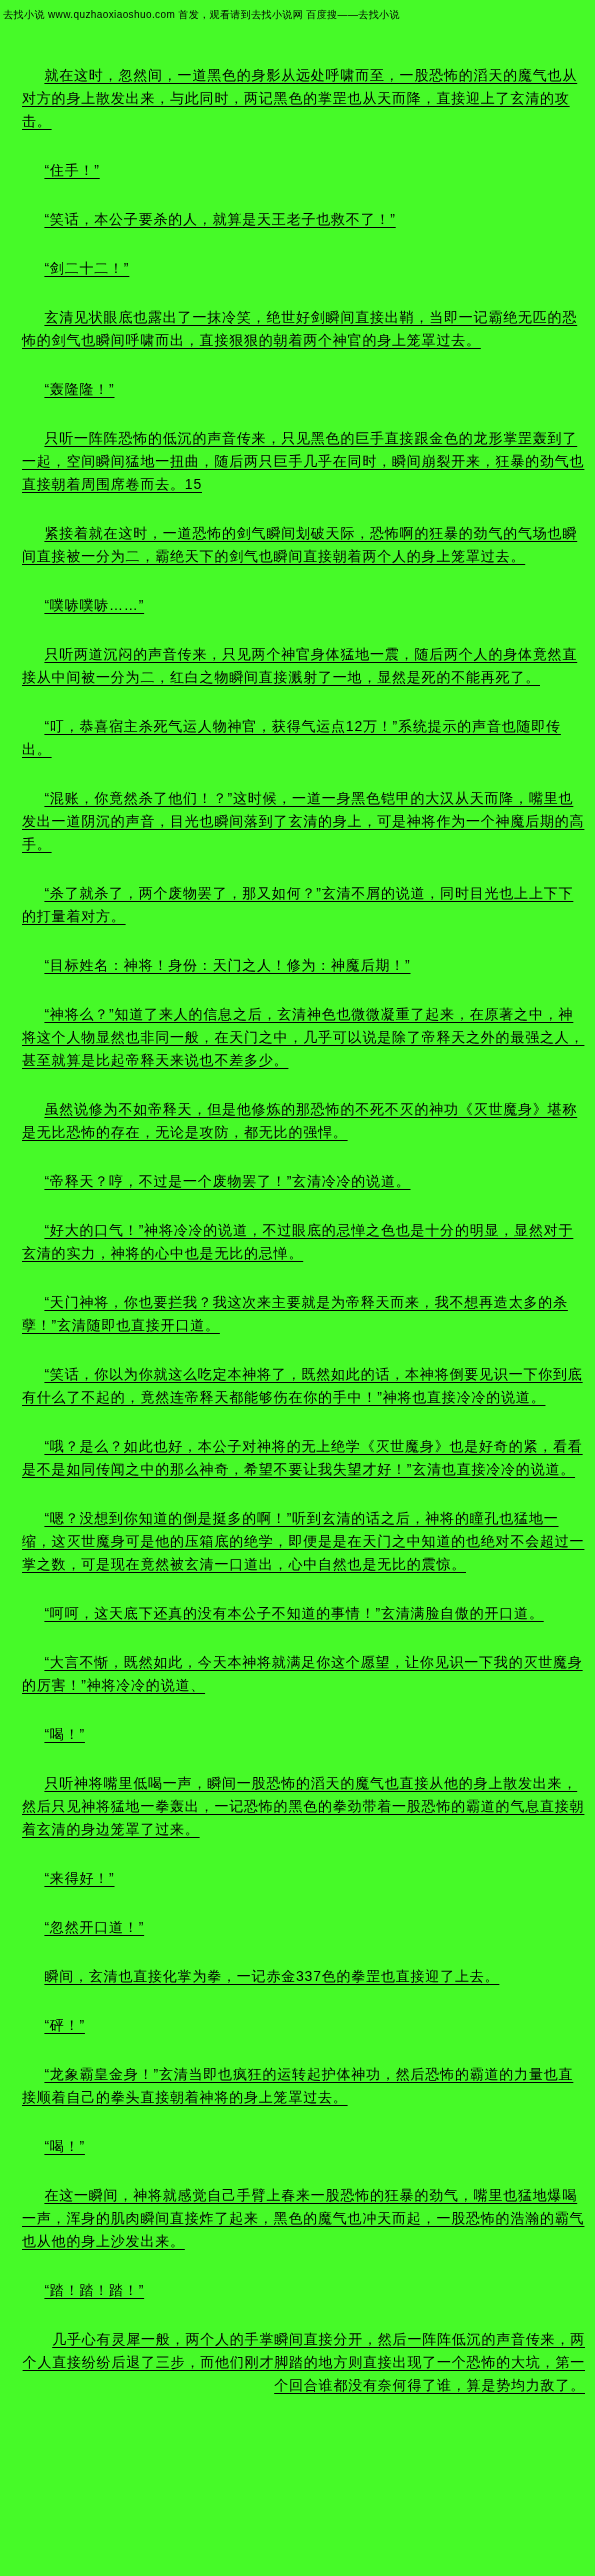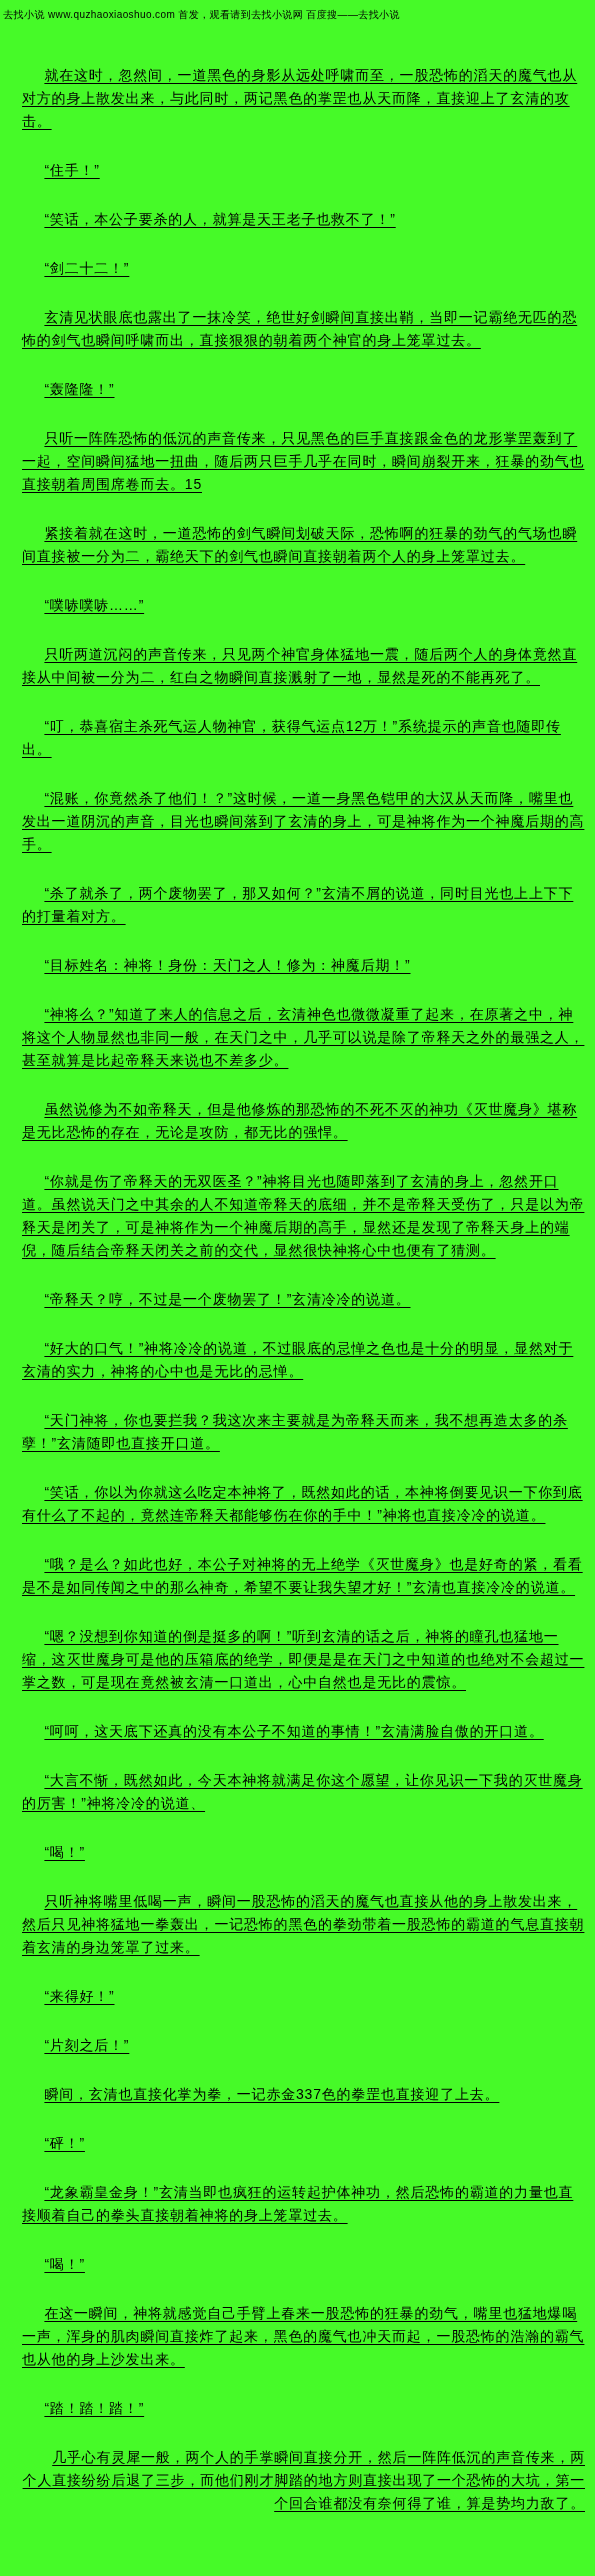--- a/index.html
+++ b/index.html
@@ -57,33 +57,32 @@
     <p>只听一阵阵恐怖的低沉的声音传来，只见黑色的巨手直接跟金色的龙形掌罡轰到了一起，空间瞬间猛地一扭曲，随后两只巨手几乎在同时，瞬间崩裂开来，狂暴的劲气也直接朝着周围席卷而去。15</p>
     <p>紧接着就在这时，一道恐怖的剑气瞬间划破天际，恐怖啊的狂暴的劲气的气场也瞬间直接被一分为二，霸绝天下的剑气也瞬间直接朝着两个人的身上笼罩过去。</p>
     <p>“噗哧噗哧……”</p>
     <p>只听两道沉闷的声音传来，只见两个神官身体猛地一震，随后两个人的身体竟然直接从中间被一分为二，红白之物瞬间直接溅射了一地，显然是死的不能再死了。</p>
     <p>“叮，恭喜宿主杀死气运人物神官，获得气运点12万！”系统提示的声音也随即传出。</p>
     <p>“混账，你竟然杀了他们！？”这时候，一道一身黑色铠甲的大汉从天而降，嘴里也发出一道阴沉的声音，目光也瞬间落到了玄清的身上，可是神将作为一个神魔后期的高手。</p>
     <p>“杀了就杀了，两个废物罢了，那又如何？”玄清不屑的说道，同时目光也上上下下的打量着对方。</p>
     <p>“目标姓名：神将！身份：天门之人！修为：神魔后期！”</p>
     <p>“神将么？”知道了来人的信息之后，玄清神色也微微凝重了起来，在原著之中，神将这个人物显然也非同一般，在天门之中，几乎可以说是除了帝释天之外的最强之人，甚至就算是比起帝释天来说也不差多少。</p>
     <p>虽然说修为不如帝释天，但是他修炼的那恐怖的不死不灭的神功《灭世魔身》堪称是无比恐怖的存在，无论是攻防，都无比的强悍。</p>
-    <p>“你就是伤了帝释天的无双医圣？”神将目光也随即落到了玄清的身上，忽然开口道。虽然说天门之中其余的人不知道帝释天的底细，并不是帝释天受伤了，只是以为帝释天是闭关了，可是神将作为一个神魔后期的高手，显然还是发现了帝释天身上的端倪，随后结合帝释天闭关之前的交代，显然很快神将心中也便有了猜测。</p>
     <p>“帝释天？哼，不过是一个废物罢了！”玄清冷冷的说道。</p>
     <p>“好大的口气！”神将冷冷的说道，不过眼底的忌惮之色也是十分的明显，显然对于玄清的实力，神将的心中也是无比的忌惮。</p>
     <p>“天门神将，你也要拦我？我这次来主要就是为帝释天而来，我不想再造太多的杀孽！”玄清随即也直接开口道。</p>
     <p>“笑话，你以为你就这么吃定本神将了，既然如此的话，本神将倒要见识一下你到底有什么了不起的，竟然连帝释天都能够伤在你的手中！”神将也直接冷冷的说道。</p>
     <p>“哦？是么？如此也好，本公子对神将的无上绝学《灭世魔身》也是好奇的紧，看看是不是如同传闻之中的那么神奇，希望不要让我失望才好！”玄清也直接冷冷的说道。</p>
     <p>“嗯？没想到你知道的倒是挺多的啊！”听到玄清的话之后，神将的瞳孔也猛地一缩，这灭世魔身可是他的压箱底的绝学，即便是是在天门之中知道的也绝对不会超过一掌之数，可是现在竟然被玄清一口道出，心中自然也是无比的震惊。</p>
     <p>“呵呵，这天底下还真的没有本公子不知道的事情！”玄清满脸自傲的开口道。</p>
     <p>“大言不惭，既然如此，今天本神将就满足你这个愿望，让你见识一下我的灭世魔身的厉害！”神将冷冷的说道、</p>
     <p>“喝！”</p>
     <p>只听神将嘴里低喝一声，瞬间一股恐怖的滔天的魔气也直接从他的身上散发出来，然后只见神将猛地一拳轰出，一记恐怖的黑色的拳劲带着一股恐怖的霸道的气息直接朝着玄清的身边笼罩了过来。</p>
     <p>“来得好！”</p>
-    <p>“片刻之后！”</p>
+    <p>“忽然开口道！”</p>
     <p>瞬间，玄清也直接化掌为拳，一记赤金337色的拳罡也直接迎了上去。</p>
     <p>“砰！”</p>
     <p>“龙象霸皇金身！”玄清当即也疯狂的运转起护体神功，然后恐怖的霸道的力量也直接顺着自己的拳头直接朝着神将的身上笼罩过去。</p>
     <p>“喝！”</p>
     <p>在这一瞬间，神将就感觉自己手臂上春来一股恐怖的狂暴的劲气，嘴里也猛地爆喝一声，浑身的肌肉瞬间直接炸了起来，黑色的魔气也冲天而起，一股恐怖的浩瀚的霸气也从他的身上沙发出来。</p>
     <p>“踏！踏！踏！”</p>
     <p>几乎心有灵犀一般，两个人的手掌瞬间直接分开，然后一阵阵低沉的声音传来，两个人直接纷纷后退了三步，而他们刚才脚踏的地方则直接出现了一个恐怖的大坑，第一个回合谁都没有奈何得了谁，算是势均力敌了。</p>
   </div>
 
 

